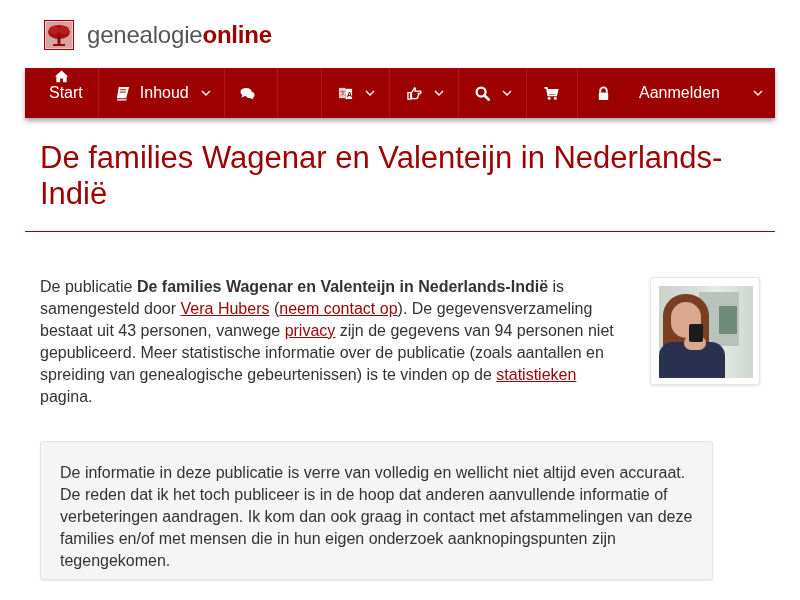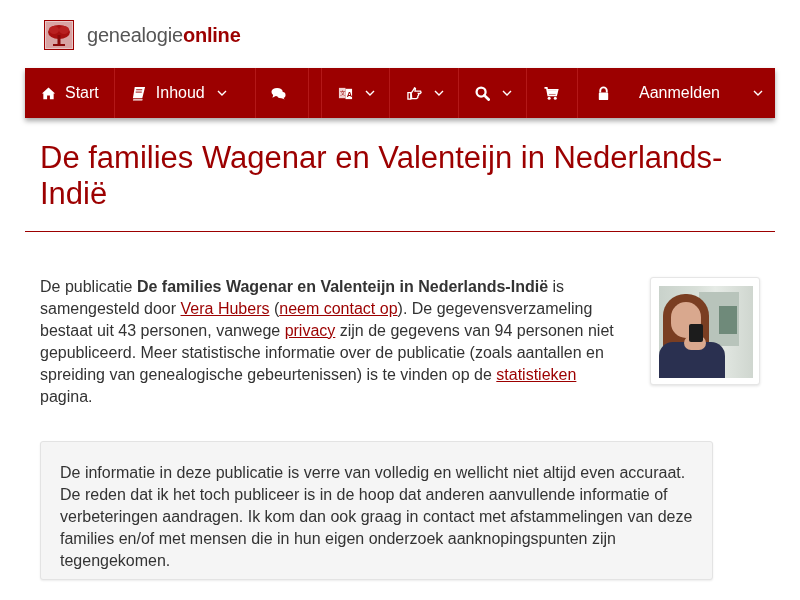--- a/index.html
+++ b/index.html
@@ -2,21 +2,21 @@
 <html><head>
 <meta charset="utf-8">
 <style>
   * { box-sizing: border-box; margin: 0; padding: 0; }
   html, body { width: 800px; height: 600px; overflow: hidden; background: #ffffff; }
   body { font-family: "Liberation Sans", sans-serif; color: #333333; position: relative; }
 
   .logo { position: absolute; left: 44px; top: 20px; height: 30px; display: flex; align-items: center; }
   .logo-icon { width: 30px; height: 30px; border: 1px solid #9c0000; background: #e8c8c8; display: flex; align-items: center; justify-content: center; }
   .logo-icon svg { width: 26px; height: 26px; }
-  .logo-text { margin-left: 13px; font-size: 20px; line-height: 30px; letter-spacing: -0.2px; }
+  .logo-text { margin-left: 13px; font-size: 24px; line-height: 30px; letter-spacing: -0.2px; }
   .logo-text .g { color: #555555; }
   .logo-text .o { color: #9c0000; font-weight: bold; }
 
   .navbar { position: absolute; left: 25px; top: 68px; width: 750px; height: 50px; background: #9c0000; box-shadow: 0 3px 5px rgba(0,0,0,0.35); display: flex; }
   .nav-item { height: 50px; display: flex; align-items: center; color: #ffffff; font-size: 16px; border-right: 1px solid #b31818; padding: 0 14px; cursor: pointer; }
   .nav-item .ico { display: inline-flex; align-items: center; justify-content: center; width: 16px; height: 16px; }
   .nav-item .ico svg { width: 15px; height: 15px; fill: #fff; }
   .nav-item .lbl { margin-left: 9px; }
   .nav-item .chev { margin-left: 12px; width: 10px; height: 10px; display: inline-flex; align-items: center; }
   .nav-item .chev svg { width: 10px; height: 7px; }
@@ -53,29 +53,29 @@
       <ellipse cx="8" cy="8" rx="5" ry="4" fill="#b82020"></ellipse>
       <ellipse cx="18" cy="8" rx="5" ry="4" fill="#b82020"></ellipse>
       <rect x="11.5" y="13" width="3" height="10" fill="#8a0a0a"></rect>
       <rect x="7" y="22" width="12" height="2" fill="#8a0a0a"></rect>
     </svg>
   </span>
   <span class="logo-text"><span class="g">genealogie</span><span class="o">online</span></span>
 </div>
 
 <nav class="navbar">
-  <div class="nav-item" style="padding-left:15px;padding-right:15px;">
+  <div class="nav-item" style="padding-left:15px;padding-right:15px;flex-direction:column;">
     <span class="ico">
       <svg viewBox="0 0 16 16">
           <path d="M8 1.5 L1 8 L2.5 8 L2.5 14 L6.5 14 L6.5 10 L9.5 10 L9.5 14 L13.5 14 L13.5 8 L15 8 Z"></path>
         </svg>
     </span>
     <span class="lbl">Start</span>
   </div>
-  <div class="nav-item" style="padding-left:16px;padding-right:28px;">
+  <div class="nav-item" style="padding-left:16px;padding-right:13px;">
     <span class="ico">
       <svg viewBox="0 0 16 16">
           <path d="M4 1 L15 1 L12 13 L2 13 Z M2.5 14 L12.5 14 L12 15.5 L2 15.5 Z"></path>
           <path d="M5.5 4 L12 4 M5 6.5 L11.5 6.5" stroke="#9c0000" stroke-width="1"></path>
         </svg>
     </span>
     <span class="lbl">Inhoud</span>
     <span class="chev">
         <svg viewBox="0 0 10 7">
           <path d="M1 1 L5 5 L9 1" stroke="#fff" stroke-width="1.4" fill="none"></path>

